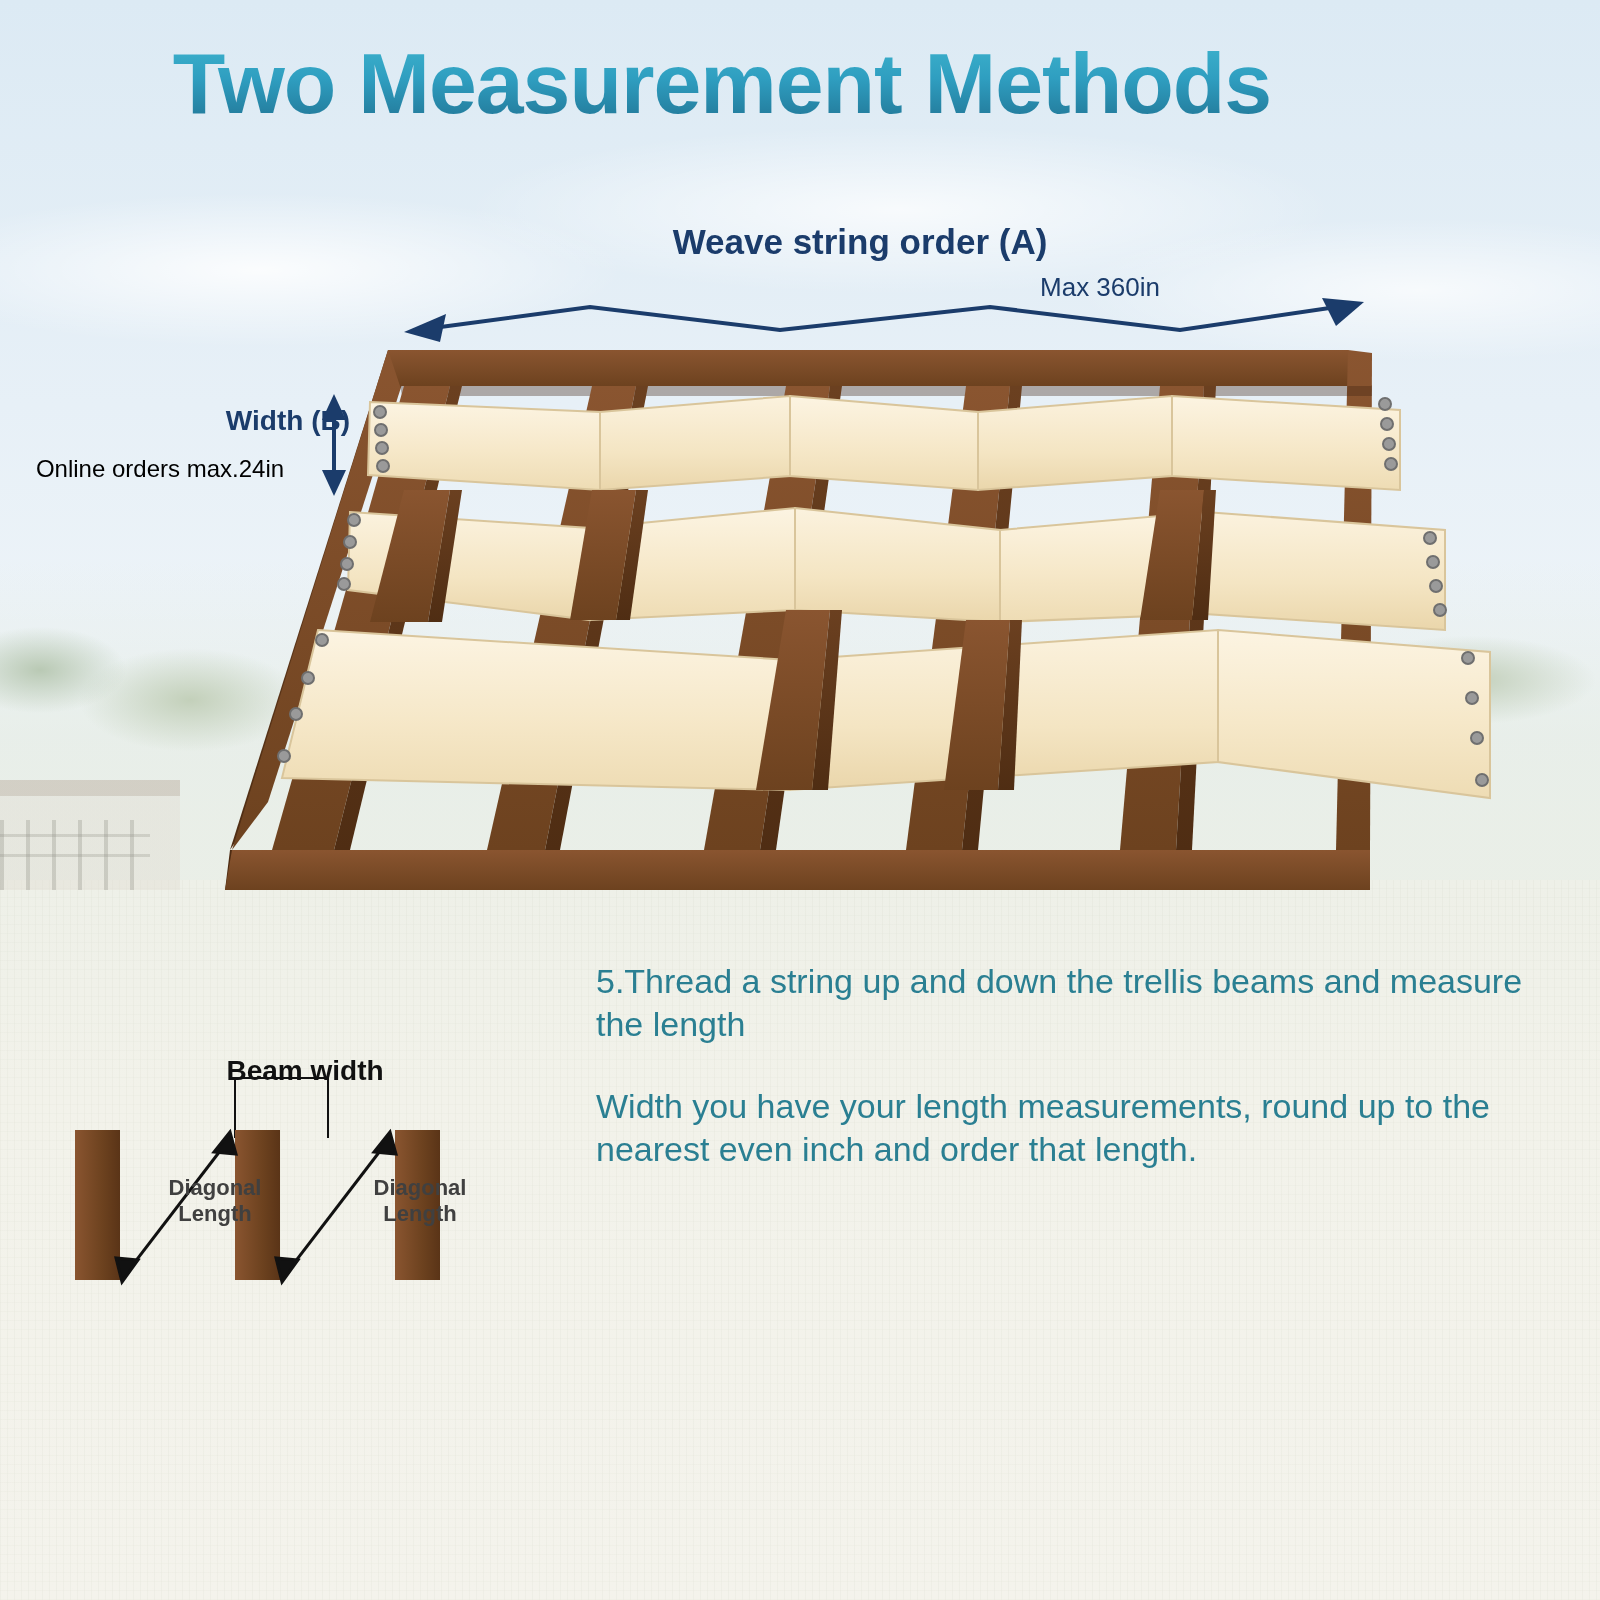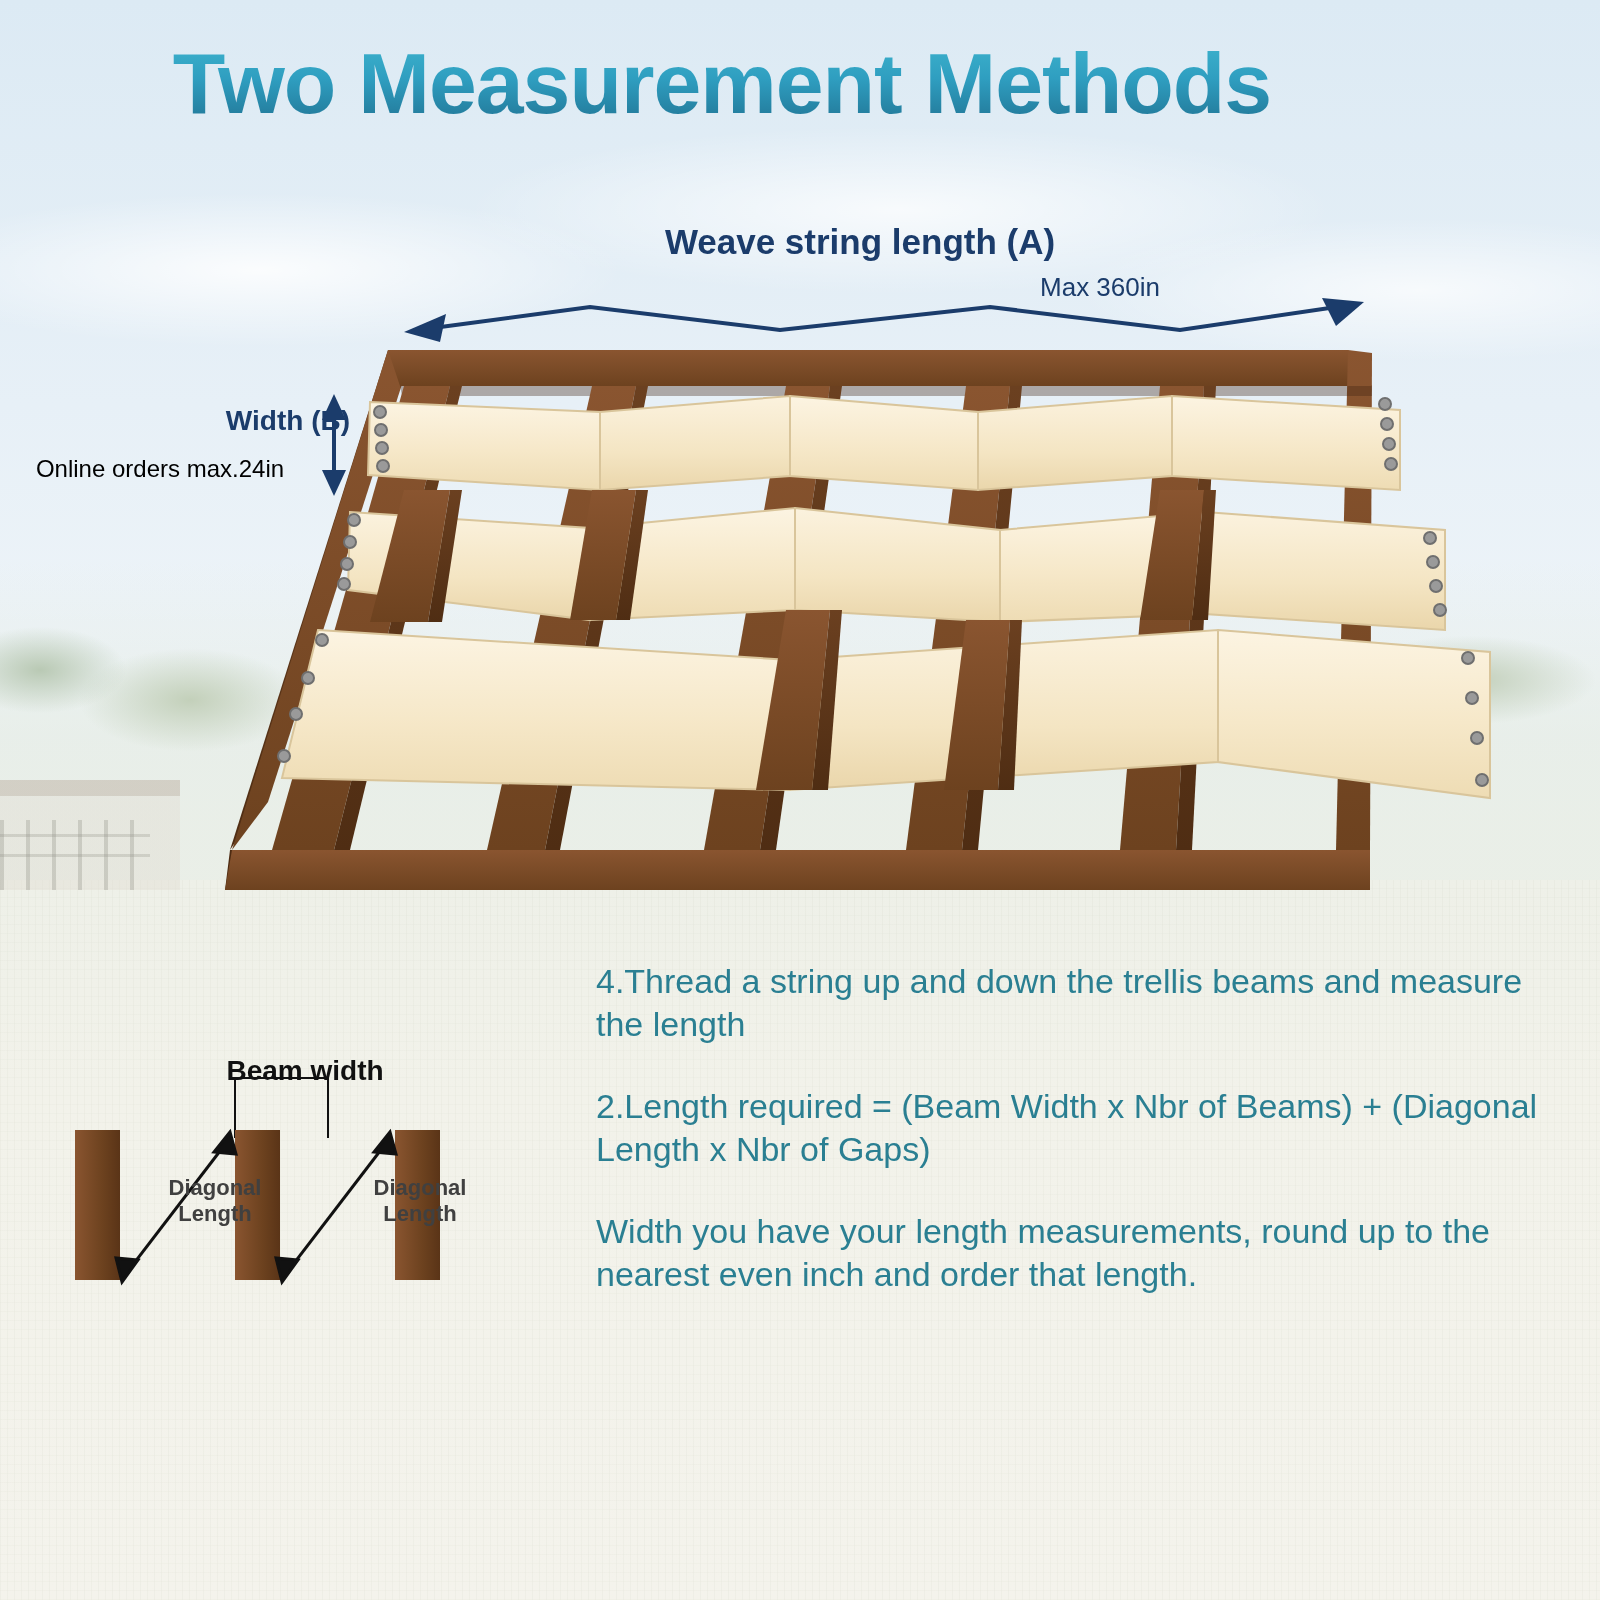--- a/index.html
+++ b/index.html
@@ -118,21 +118,21 @@
   <div class="sky"></div>
   <div class="cloudband"></div>
   <div class="treeline"></div>
   <div class="lawn"></div>
   <div class="barn"></div>
   <div class="fence"></div>
 </div>
 
 <div id="title">Two Measurement Methods</div>
 
-<div id="weave-label" class="lbl-dark">Weave string length (A)</div>
+<div id="weave-label" class="lbl-dark">Weave string order (A)</div>
 <div id="weave-sub">Max 360in</div>
 <div id="width-label" class="lbl-dark">Width (B)</div>
 <div id="width-sub">Online orders max.24in</div>
 
 <svg id="trellis-svg" width="1600" height="720" viewBox="0 0 1600 720">
   <defs>
     <linearGradient id="gBeamTop" x1="0" y1="0" x2="0" y2="1">
       <stop offset="0%" stop-color="#8a5530"></stop>
       <stop offset="100%" stop-color="#6d421f"></stop>
     </linearGradient>
@@ -307,16 +307,15 @@
     <line x1="235" y1="215" x2="340" y2="78"></line>
     <polygon points="340,72 324,92 346,94"></polygon>
     <polygon points="232,222 248,200 226,198"></polygon>
   </g>
 </svg>
 
 <div id="diag-label-1" class="diag-label">Diagonal<br>Length</div>
 <div id="diag-label-2" class="diag-label">Diagonal<br>Length</div>
 
 <div id="instructions">
-  <p>4.Thread a string up and down the trellis beams and measure the length</p>
-  <p>2.Length required = (Beam Width x Nbr of Beams) + (Diagonal Length x Nbr of Gaps)</p>
+  <p>5.Thread a string up and down the trellis beams and measure the length</p>
   <p>Width you have your length measurements, round up to the nearest even inch and order that length.</p>
 </div>
 
 </body></html>

